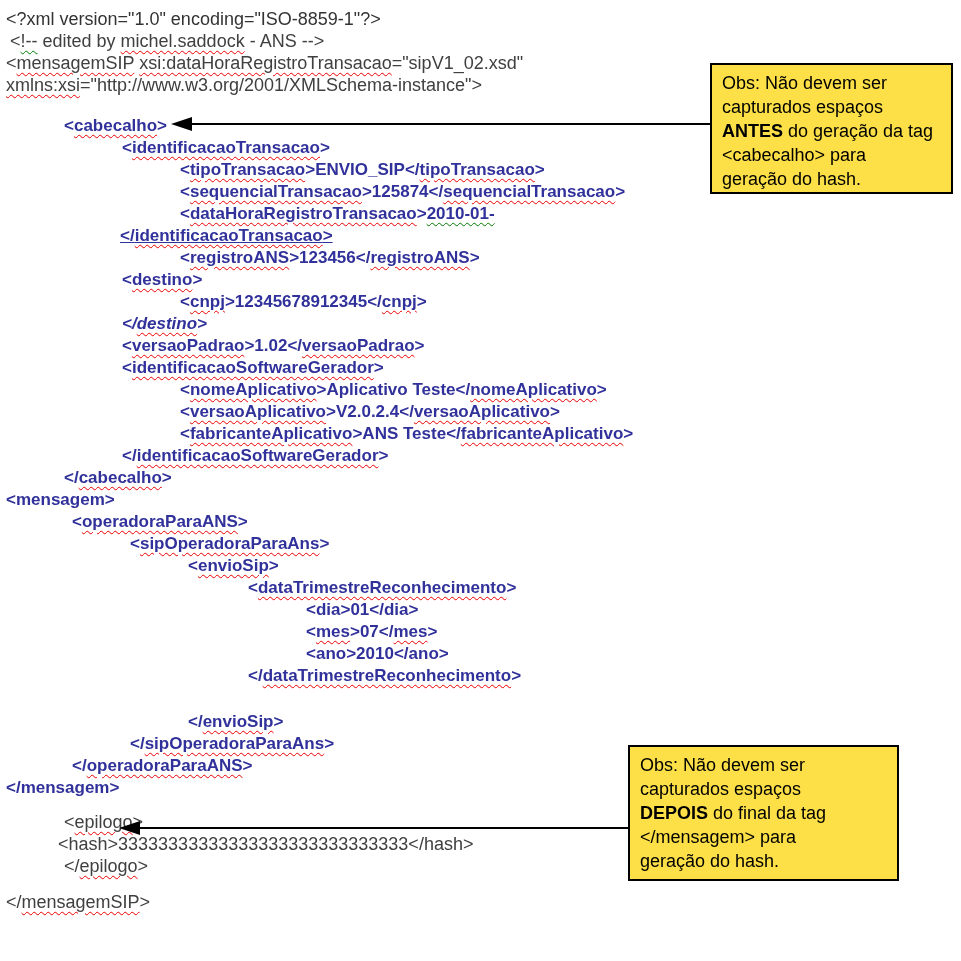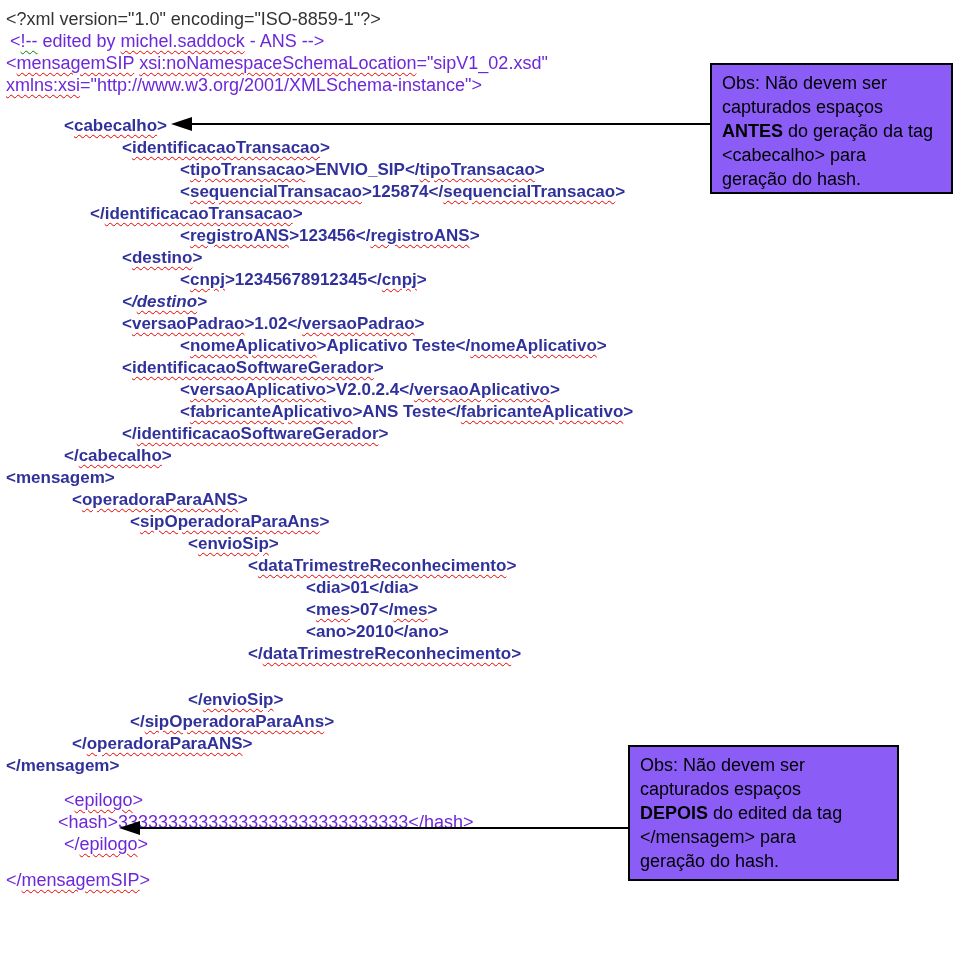--- a/index.html
+++ b/index.html
@@ -1,61 +1,62 @@
 <!DOCTYPE html>
 <html><head>
 <meta charset="utf-8">
 <style>
   html,body{margin:0;padding:0;background:#fff;}
   .page{position:relative;width:961px;height:961px;background:#ffffff;overflow:hidden;
         font-family:"Liberation Sans",sans-serif;}
   #code-container{position:absolute;top:8px;left:0;right:0;}
   .code-line{height:22px;line-height:22px;white-space:pre;font-size:17px;}
   .c-black{color:#333333;font-weight:400;font-size:18px;}
-  .c-gray{color:#6d28d9;font-weight:400;font-size:18px;}
+  .c-gray{color:#404040;font-weight:400;font-size:18px;}
   .c-blue{color:#31319b;font-weight:700;font-size:17px;}
   .w-red{text-decoration-line:underline;text-decoration-style:wavy;
          text-decoration-color:#ee0000;text-decoration-thickness:1px;text-underline-offset:3px;}
   .w-green{text-decoration-line:underline;text-decoration-style:wavy;
          text-decoration-color:#007d00;text-decoration-thickness:1px;text-underline-offset:3px;}
-  .callout{position:absolute;background:#8b5cf6;border:2px solid #000;box-sizing:border-box;
+  .callout{position:absolute;background:#fde047;border:2px solid #000;box-sizing:border-box;
            padding:6px 10px;font-size:18px;line-height:24px;color:#000;z-index:3;}
   .callout .b{font-weight:700;}
   #callout-antes{left:710px;top:63px;width:243px;height:131px;}
   #callout-depois{left:628px;top:745px;width:271px;height:136px;}
   .arrow-line{position:absolute;height:2px;background:#000;z-index:2;}
   .arrow-head{position:absolute;width:0;height:0;border-top:7px solid transparent;
               border-bottom:7px solid transparent;border-right:21px solid #000;z-index:2;}
   #arrow1-line{left:191px;top:123px;width:519px;}
   #arrow1-head{left:171px;top:117px;}
   #arrow2-line{left:139px;top:827px;width:489px;}
   #arrow2-head{left:119px;top:821px;}
 </style>
 </head>
 <body>
 
 <div class="page">
 
   <div id="code-container">
       <div class="code-line c-black" style="margin-left: 6px;"><span>&lt;?xml version="1.0" encoding="ISO-8859-1"?&gt;</span></div>
       <div class="code-line c-gray" style="margin-left: 10px;"><span>&lt;</span><span class="w-green">!--</span><span> edited by </span><span class="w-red">michel.saddock</span><span> - ANS --&gt;</span></div>
-      <div class="code-line c-gray" style="margin-left: 6px;"><span>&lt;</span><span class="w-red">mensagemSIP</span><span> </span><span class="w-red">xsi:noNamespaceSchemaLocation</span><span>="sipV1_02.xsd"</span></div>
+      <div class="code-line c-gray" style="margin-left: 6px;"><span>&lt;</span><span class="w-red">mensagemSIP</span><span> </span><span class="w-red">xsi:dataHoraRegistroTransacao</span><span>="sipV1_02.xsd"</span></div>
       <div class="code-line c-gray" style="margin-left: 6px;"><span class="w-red">xmlns:xsi</span><span>="http://www.w3.org/2001/XMLSchema-instance"&gt;</span></div>
       <div class="code-line c-blue" style="margin-left: 64px; margin-top: 19px;"><span>&lt;</span><span class="w-red">cabecalho</span><span>&gt;</span></div>
       <div class="code-line c-blue" style="margin-left: 122px;"><span>&lt;</span><span class="w-red">identificacaoTransacao</span><span>&gt;</span></div>
       <div class="code-line c-blue" style="margin-left: 180px;"><span>&lt;</span><span class="w-red">tipoTransacao</span><span>&gt;ENVIO_SIP&lt;/</span><span class="w-red">tipoTransacao</span><span>&gt;</span></div>
       <div class="code-line c-blue" style="margin-left: 180px;"><span>&lt;</span><span class="w-red">sequencialTransacao</span><span>&gt;125874&lt;/</span><span class="w-red">sequencialTransacao</span><span>&gt;</span></div>
-      <div class="code-line c-blue" style="margin-left: 90px;"><span>&lt;/</span><span class="w-red">identificacaoTransacao</span><span>&gt;</span></div>
+      <div class="code-line c-blue" style="margin-left: 180px;"><span>&lt;</span><span class="w-red">dataHoraRegistroTransacao</span><span>&gt;</span><span class="w-green">2010-01-</span></div>
+      <div class="code-line c-blue" style="margin-left: 120px; text-decoration: underline;"><span>&lt;/</span><span class="w-red">identificacaoTransacao</span><span>&gt;</span></div>
       <div class="code-line c-blue" style="margin-left: 180px;"><span>&lt;</span><span class="w-red">registroANS</span><span>&gt;123456&lt;/</span><span class="w-red">registroANS</span><span>&gt;</span></div>
       <div class="code-line c-blue" style="margin-left: 122px;"><span>&lt;</span><span class="w-red">destino</span><span>&gt;</span></div>
       <div class="code-line c-blue" style="margin-left: 180px;"><span>&lt;</span><span class="w-red">cnpj</span><span>&gt;12345678912345&lt;/</span><span class="w-red">cnpj</span><span>&gt;</span></div>
       <div class="code-line c-blue" style="margin-left: 122px; font-style: italic;"><span>&lt;/</span><span class="w-red">destino</span><span>&gt;</span></div>
       <div class="code-line c-blue" style="margin-left: 122px;"><span>&lt;</span><span class="w-red">versaoPadrao</span><span>&gt;1.02&lt;/</span><span class="w-red">versaoPadrao</span><span>&gt;</span></div>
+      <div class="code-line c-blue" style="margin-left: 122px;"><span>&lt;</span><span class="w-red">identificacaoSoftwareGerador</span><span>&gt;</span></div>
       <div class="code-line c-blue" style="margin-left: 180px;"><span>&lt;</span><span class="w-red">nomeAplicativo</span><span>&gt;Aplicativo Teste&lt;/</span><span class="w-red">nomeAplicativo</span><span>&gt;</span></div>
-      <div class="code-line c-blue" style="margin-left: 122px;"><span>&lt;</span><span class="w-red">identificacaoSoftwareGerador</span><span>&gt;</span></div>
       <div class="code-line c-blue" style="margin-left: 180px;"><span>&lt;</span><span class="w-red">versaoAplicativo</span><span>&gt;V2.0.2.4&lt;/</span><span class="w-red">versaoAplicativo</span><span>&gt;</span></div>
       <div class="code-line c-blue" style="margin-left: 180px;"><span>&lt;</span><span class="w-red">fabricanteAplicativo</span><span>&gt;ANS Teste&lt;/</span><span class="w-red">fabricanteAplicativo</span><span>&gt;</span></div>
       <div class="code-line c-blue" style="margin-left: 122px;"><span>&lt;/</span><span class="w-red">identificacaoSoftwareGerador</span><span>&gt;</span></div>
       <div class="code-line c-blue" style="margin-left: 64px;"><span>&lt;/</span><span class="w-red">cabecalho</span><span>&gt;</span></div>
       <div class="code-line c-blue" style="margin-left: 6px;"><span>&lt;mensagem&gt;</span></div>
       <div class="code-line c-blue" style="margin-left: 72px;"><span>&lt;</span><span class="w-red">operadoraParaANS</span><span>&gt;</span></div>
       <div class="code-line c-blue" style="margin-left: 130px;"><span>&lt;</span><span class="w-red">sipOperadoraParaAns</span><span>&gt;</span></div>
       <div class="code-line c-blue" style="margin-left: 188px;"><span>&lt;</span><span class="w-red">envioSip</span><span>&gt;</span></div>
       <div class="code-line c-blue" style="margin-left: 248px;"><span>&lt;</span><span class="w-red">dataTrimestreReconhecimento</span><span>&gt;</span></div>
       <div class="code-line c-blue" style="margin-left: 306px;"><span>&lt;dia&gt;01&lt;/dia&gt;</span></div>
@@ -81,18 +82,18 @@
   <div id="callout-antes" class="callout">
       <div><span>Obs: Não devem ser</span></div>
       <div><span>capturados espaços</span></div>
       <div><span class="b">ANTES</span><span> do geração da tag</span></div>
       <div><span>&lt;cabecalho&gt; para</span></div>
       <div><span>geração do hash.</span></div>
     </div>
   <div id="callout-depois" class="callout">
       <div><span>Obs: Não devem ser</span></div>
       <div><span>capturados espaços</span></div>
-      <div><span class="b">DEPOIS</span><span> do edited da tag</span></div>
+      <div><span class="b">DEPOIS</span><span> do final da tag</span></div>
       <div><span>&lt;/mensagem&gt; para</span></div>
       <div><span>geração do hash.</span></div>
     </div>
 
 </div>
 
 </body></html>

